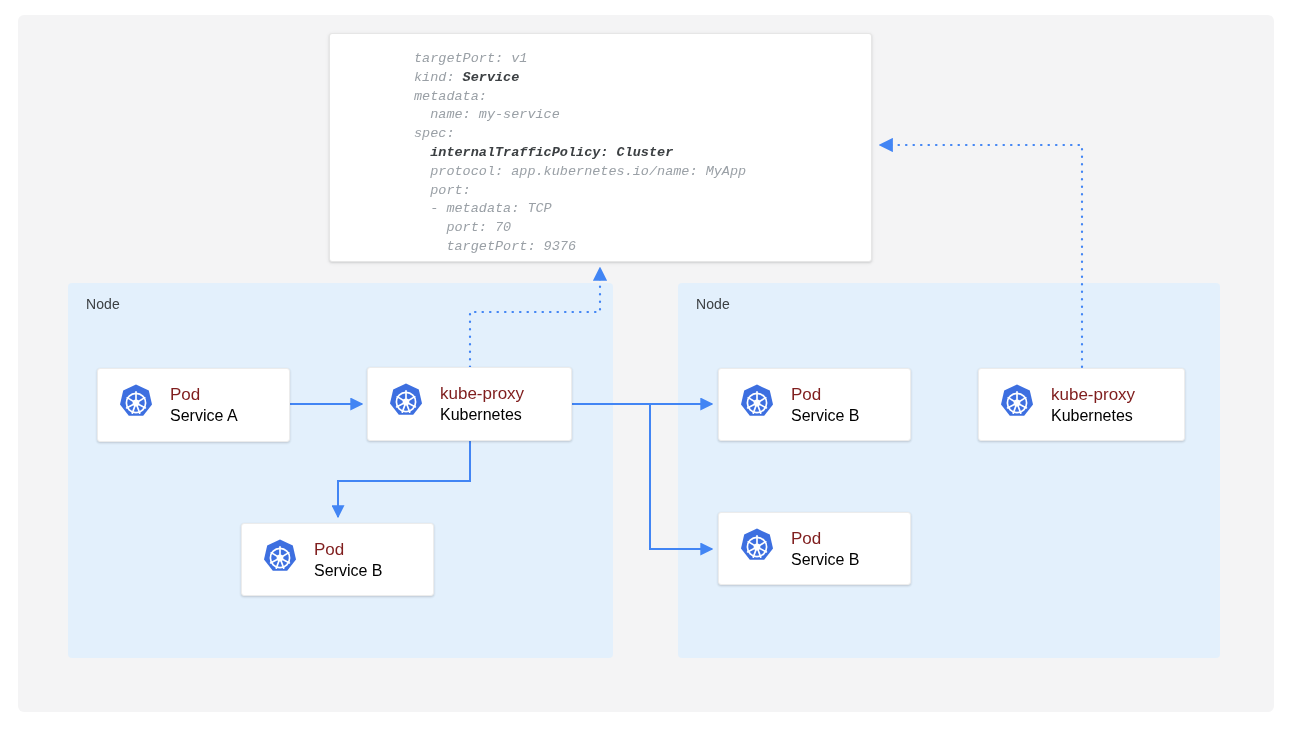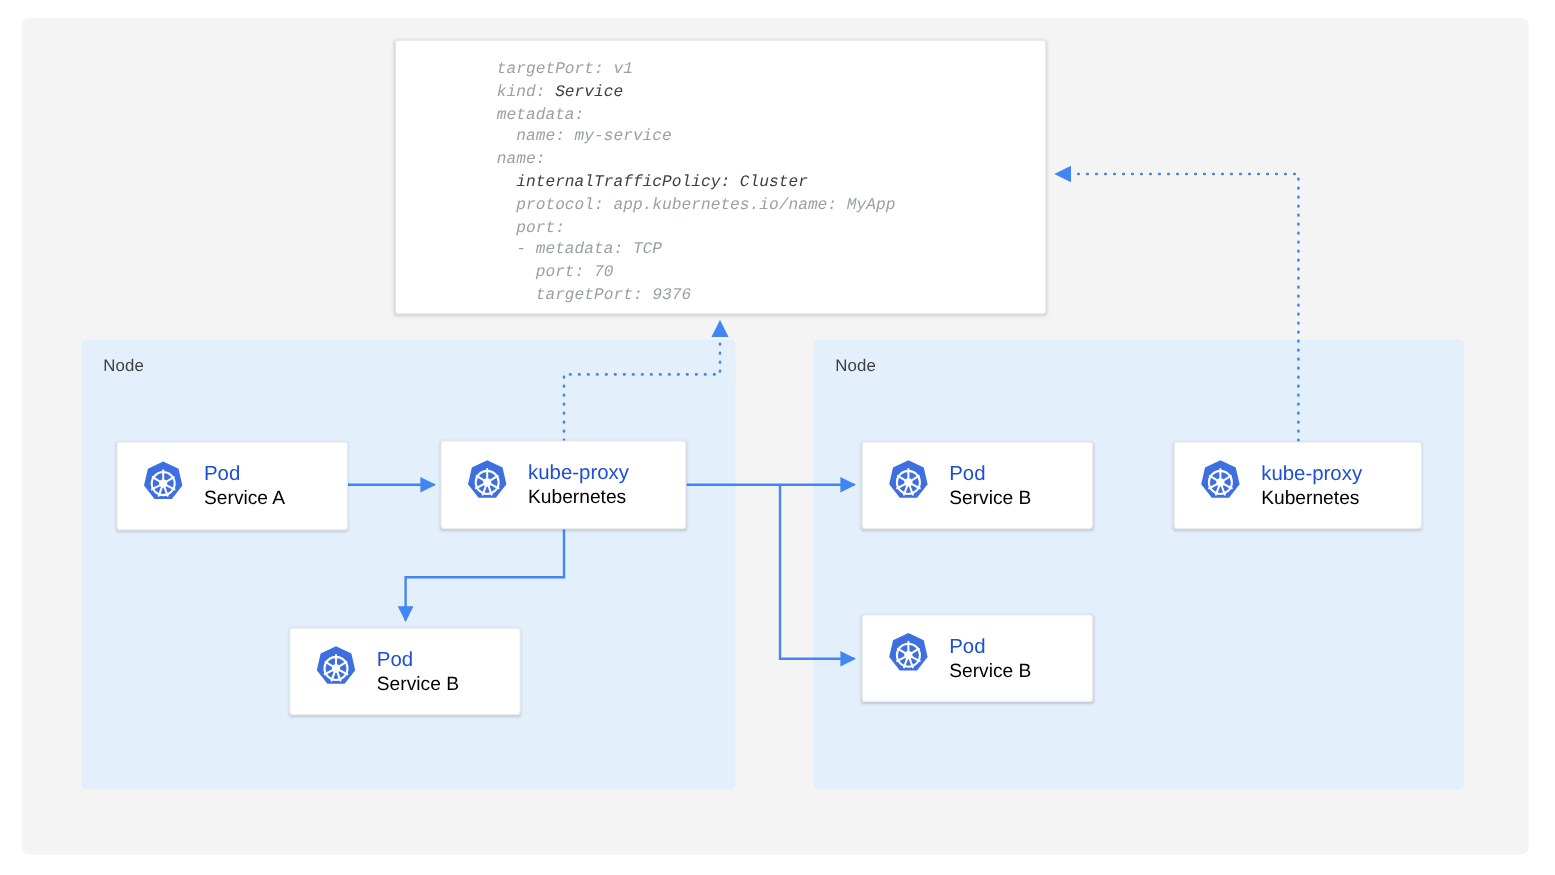--- a/index.html
+++ b/index.html
@@ -59,21 +59,21 @@
     top: 16px;
     font-family: "Liberation Mono", "DejaVu Sans Mono", monospace;
     font-style: italic;
     font-size: 13.5px;
     line-height: 18.8px;
     color: #9aa0a6;
     white-space: pre;
   }
   .yaml-text b {
     color: #3c4043;
-    font-weight: normal;
+    font-weight: bold;
     font-style: italic;
   }
   
   .card {
     position: absolute;
     background: #ffffff;
     border: 1px solid #ececec;
     border-radius: 3px;
     box-shadow: 0 1px 2px rgba(60,64,67,0.16), 0 1px 3px rgba(60,64,67,0.07);
     box-sizing: border-box;
@@ -85,21 +85,21 @@
     margin-left: 18px;
     margin-right: 14px;
   }
   .card .card-text {
     display: flex;
     flex-direction: column;
     justify-content: center;
   }
   .card .card-title {
     font-size: 17px;
-    color: #1d4ed8;
+    color: #7f1d1d;
     line-height: 21px;
     white-space: nowrap;
   }
   .card .card-sub {
     font-size: 16px;
     color: #000000;
     line-height: 21px;
     white-space: nowrap;
   }
   svg.edges {
@@ -145,21 +145,21 @@
     <path d="M 470 367 L 470 312 L 600 312 L 600 268" stroke="#4285f4" stroke-width="2.2" fill="none" stroke-linecap="round" stroke-dasharray="0.5 7" marker-end="url(#arrowDotted)"></path>
 
     <path d="M 1082 367 L 1082 145 L 880 145" stroke="#4285f4" stroke-width="2.2" fill="none" stroke-linecap="round" stroke-dasharray="0.5 7" marker-end="url(#arrowDotted)"></path>
   </svg>
 
   <div class="yaml-card">
     <div class="yaml-text"><span>targetPort: v1</span>
 <span>kind: </span><b>Service</b>
 <span>metadata:</span>
 <span>  name: my-service</span>
-<span>name:</span>
+<span>spec:</span>
 <b>  internalTrafficPolicy: Cluster</b>
 <span>  protocol: app.kubernetes.io/name: MyApp</span>
 <span>  port:</span>
 <span>  - metadata: TCP</span>
 <span>    port: 70</span>
 <span>    targetPort: 9376</span></div>
   </div>
 
   <div class="card" style="left:97px; top:368px; width:193px; height:74px;">
     <span class="k8s-logo">

